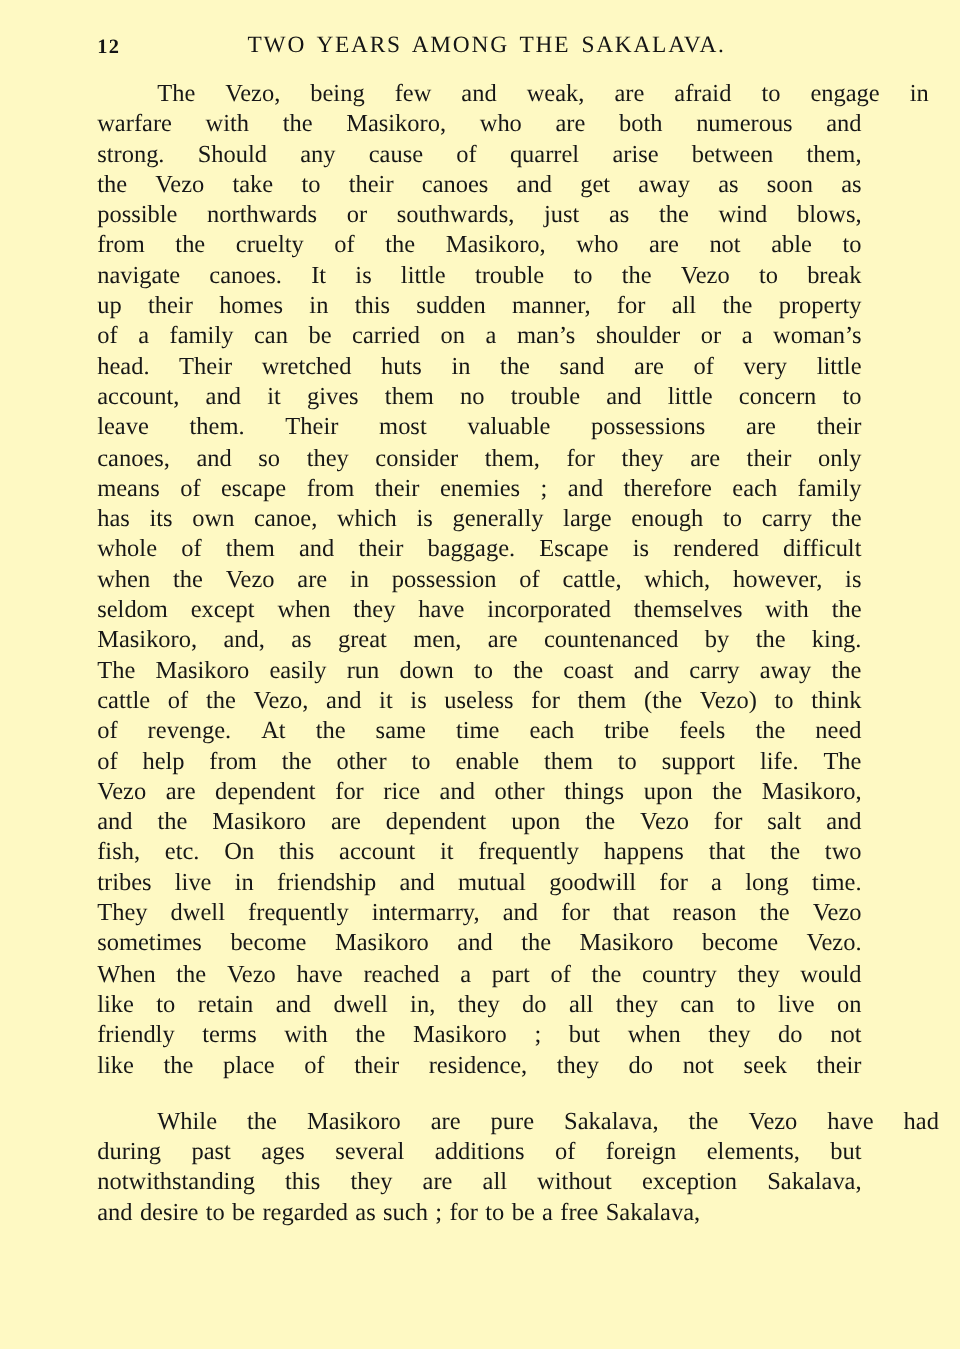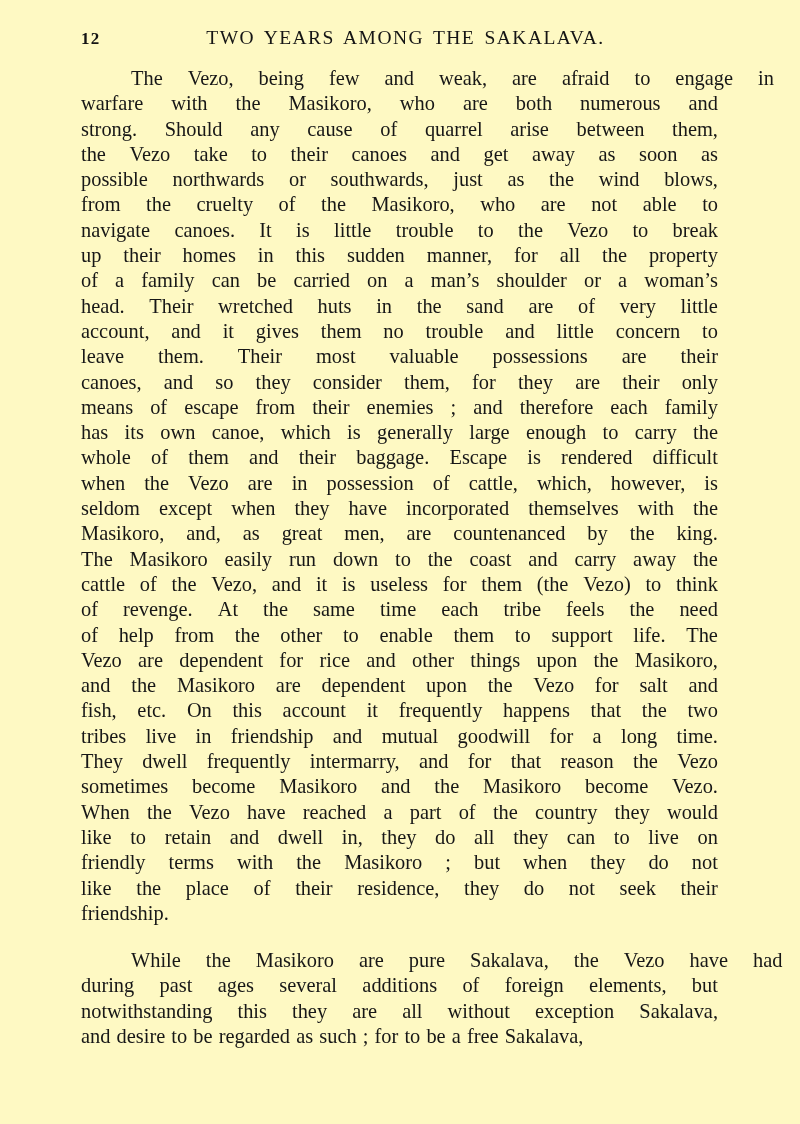--- a/index.html
+++ b/index.html
@@ -153,21 +153,20 @@
         <span class="ln"><span class="w">Vezo</span><span class="w">are</span><span class="w">dependent</span><span class="w">for</span><span class="w">rice</span><span class="w">and</span><span class="w">other</span><span class="w">things</span><span class="w">upon</span><span class="w">the</span><span class="w">Masikoro,</span></span>
         <span class="ln"><span class="w">and</span><span class="w">the</span><span class="w">Masikoro</span><span class="w">are</span><span class="w">dependent</span><span class="w">upon</span><span class="w">the</span><span class="w">Vezo</span><span class="w">for</span><span class="w">salt</span><span class="w">and</span></span>
         <span class="ln"><span class="w">fish,</span><span class="w">etc.</span><span class="w">On</span><span class="w">this</span><span class="w">account</span><span class="w">it</span><span class="w">frequently</span><span class="w">happens</span><span class="w">that</span><span class="w">the</span><span class="w">two</span></span>
         <span class="ln"><span class="w">tribes</span><span class="w">live</span><span class="w">in</span><span class="w">friendship</span><span class="w">and</span><span class="w">mutual</span><span class="w">goodwill</span><span class="w">for</span><span class="w">a</span><span class="w">long</span><span class="w">time.</span></span>
         <span class="ln"><span class="w">They</span><span class="w">dwell</span><span class="w">frequently</span><span class="w">intermarry,</span><span class="w">and</span><span class="w">for</span><span class="w">that</span><span class="w">reason</span><span class="w">the</span><span class="w">Vezo</span></span>
         <span class="ln"><span class="w">sometimes</span><span class="w">become</span><span class="w">Masikoro</span><span class="w">and</span><span class="w">the</span><span class="w">Masikoro</span><span class="w">become</span><span class="w">Vezo.</span></span>
         <span class="ln"><span class="w">When</span><span class="w">the</span><span class="w">Vezo</span><span class="w">have</span><span class="w">reached</span><span class="w">a</span><span class="w">part</span><span class="w">of</span><span class="w">the</span><span class="w">country</span><span class="w">they</span><span class="w">would</span></span>
         <span class="ln"><span class="w">like</span><span class="w">to</span><span class="w">retain</span><span class="w">and</span><span class="w">dwell</span><span class="w">in,</span><span class="w">they</span><span class="w">do</span><span class="w">all</span><span class="w">they</span><span class="w">can</span><span class="w">to</span><span class="w">live</span><span class="w">on</span></span>
         <span class="ln"><span class="w">friendly</span><span class="w">terms</span><span class="w">with</span><span class="w">the</span><span class="w">Masikoro</span><span class="w">;</span><span class="w">but</span><span class="w">when</span><span class="w">they</span><span class="w">do</span><span class="w">not</span></span>
         <span class="ln"><span class="w">like</span><span class="w">the</span><span class="w">place</span><span class="w">of</span><span class="w">their</span><span class="w">residence,</span><span class="w">they</span><span class="w">do</span><span class="w">not</span><span class="w">seek</span><span class="w">their</span></span>
-        <span class="ln flush"><span class="w">friendship.</span></span>
       </div>
       <div class="para">
         <span class="ln indent"><span class="w">While</span><span class="w">the</span><span class="w">Masikoro</span><span class="w">are</span><span class="w">pure</span><span class="w">Sakalava,</span><span class="w">the</span><span class="w">Vezo</span><span class="w">have</span><span class="w">had</span></span>
         <span class="ln"><span class="w">during</span><span class="w">past</span><span class="w">ages</span><span class="w">several</span><span class="w">additions</span><span class="w">of</span><span class="w">foreign</span><span class="w">elements,</span><span class="w">but</span></span>
         <span class="ln"><span class="w">notwithstanding</span><span class="w">this</span><span class="w">they</span><span class="w">are</span><span class="w">all</span><span class="w">without</span><span class="w">exception</span><span class="w">Sakalava,</span></span>
         <span class="ln flush"><span class="w">and</span><span class="w">desire</span><span class="w">to</span><span class="w">be</span><span class="w">regarded</span><span class="w">as</span><span class="w">such</span><span class="w">;</span><span class="w">for</span><span class="w">to</span><span class="w">be</span><span class="w">a</span><span class="w">free</span><span class="w">Sakalava,</span></span>
       </div>
     </div>
 
 </div>

